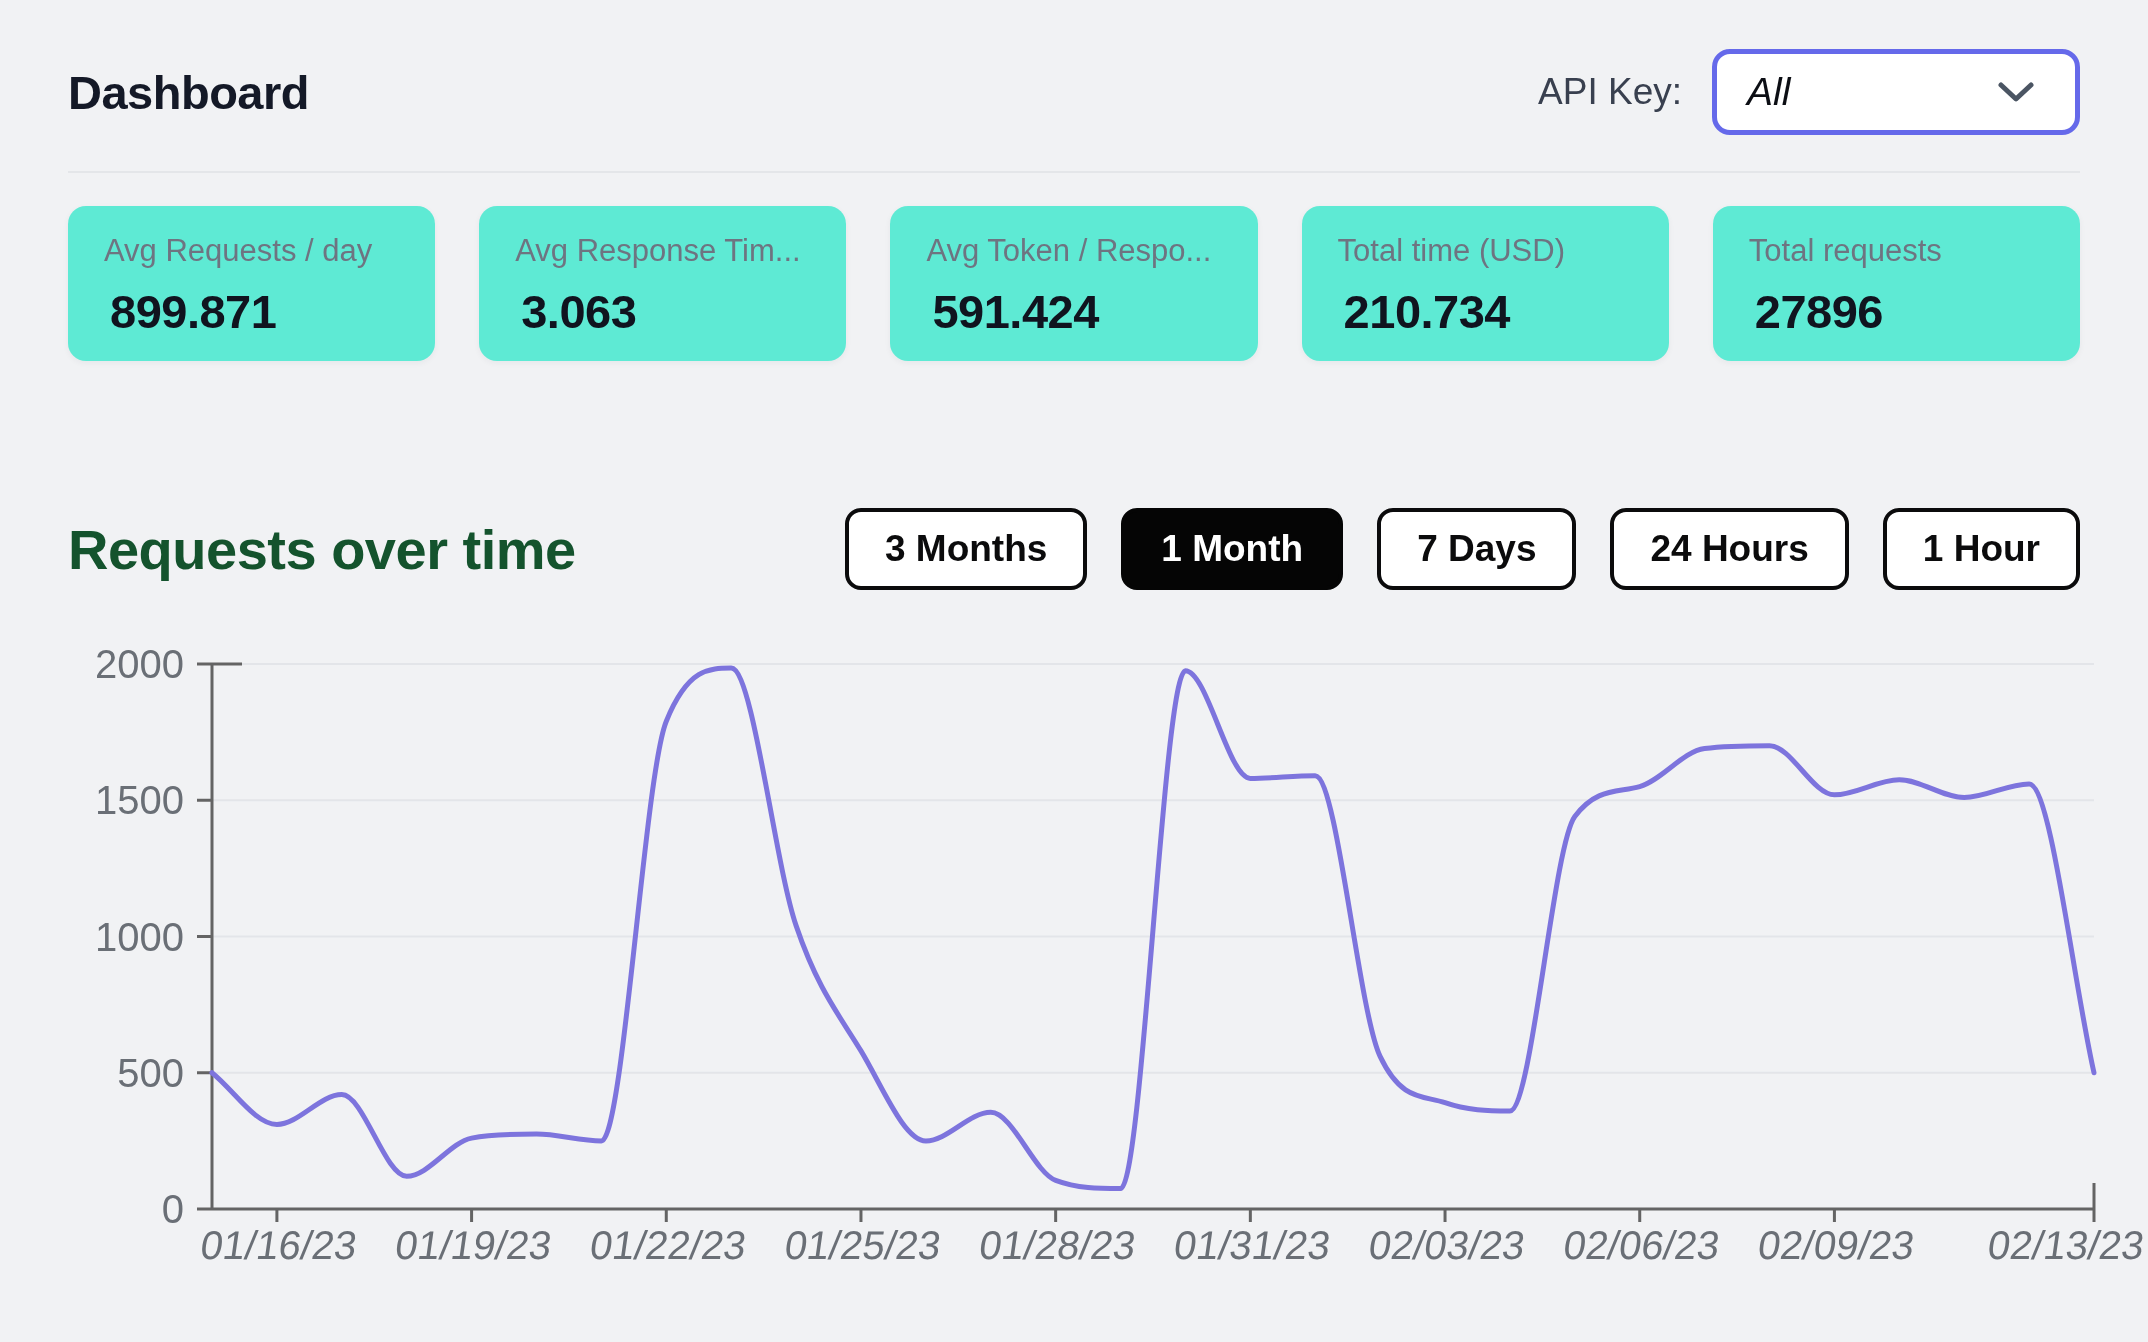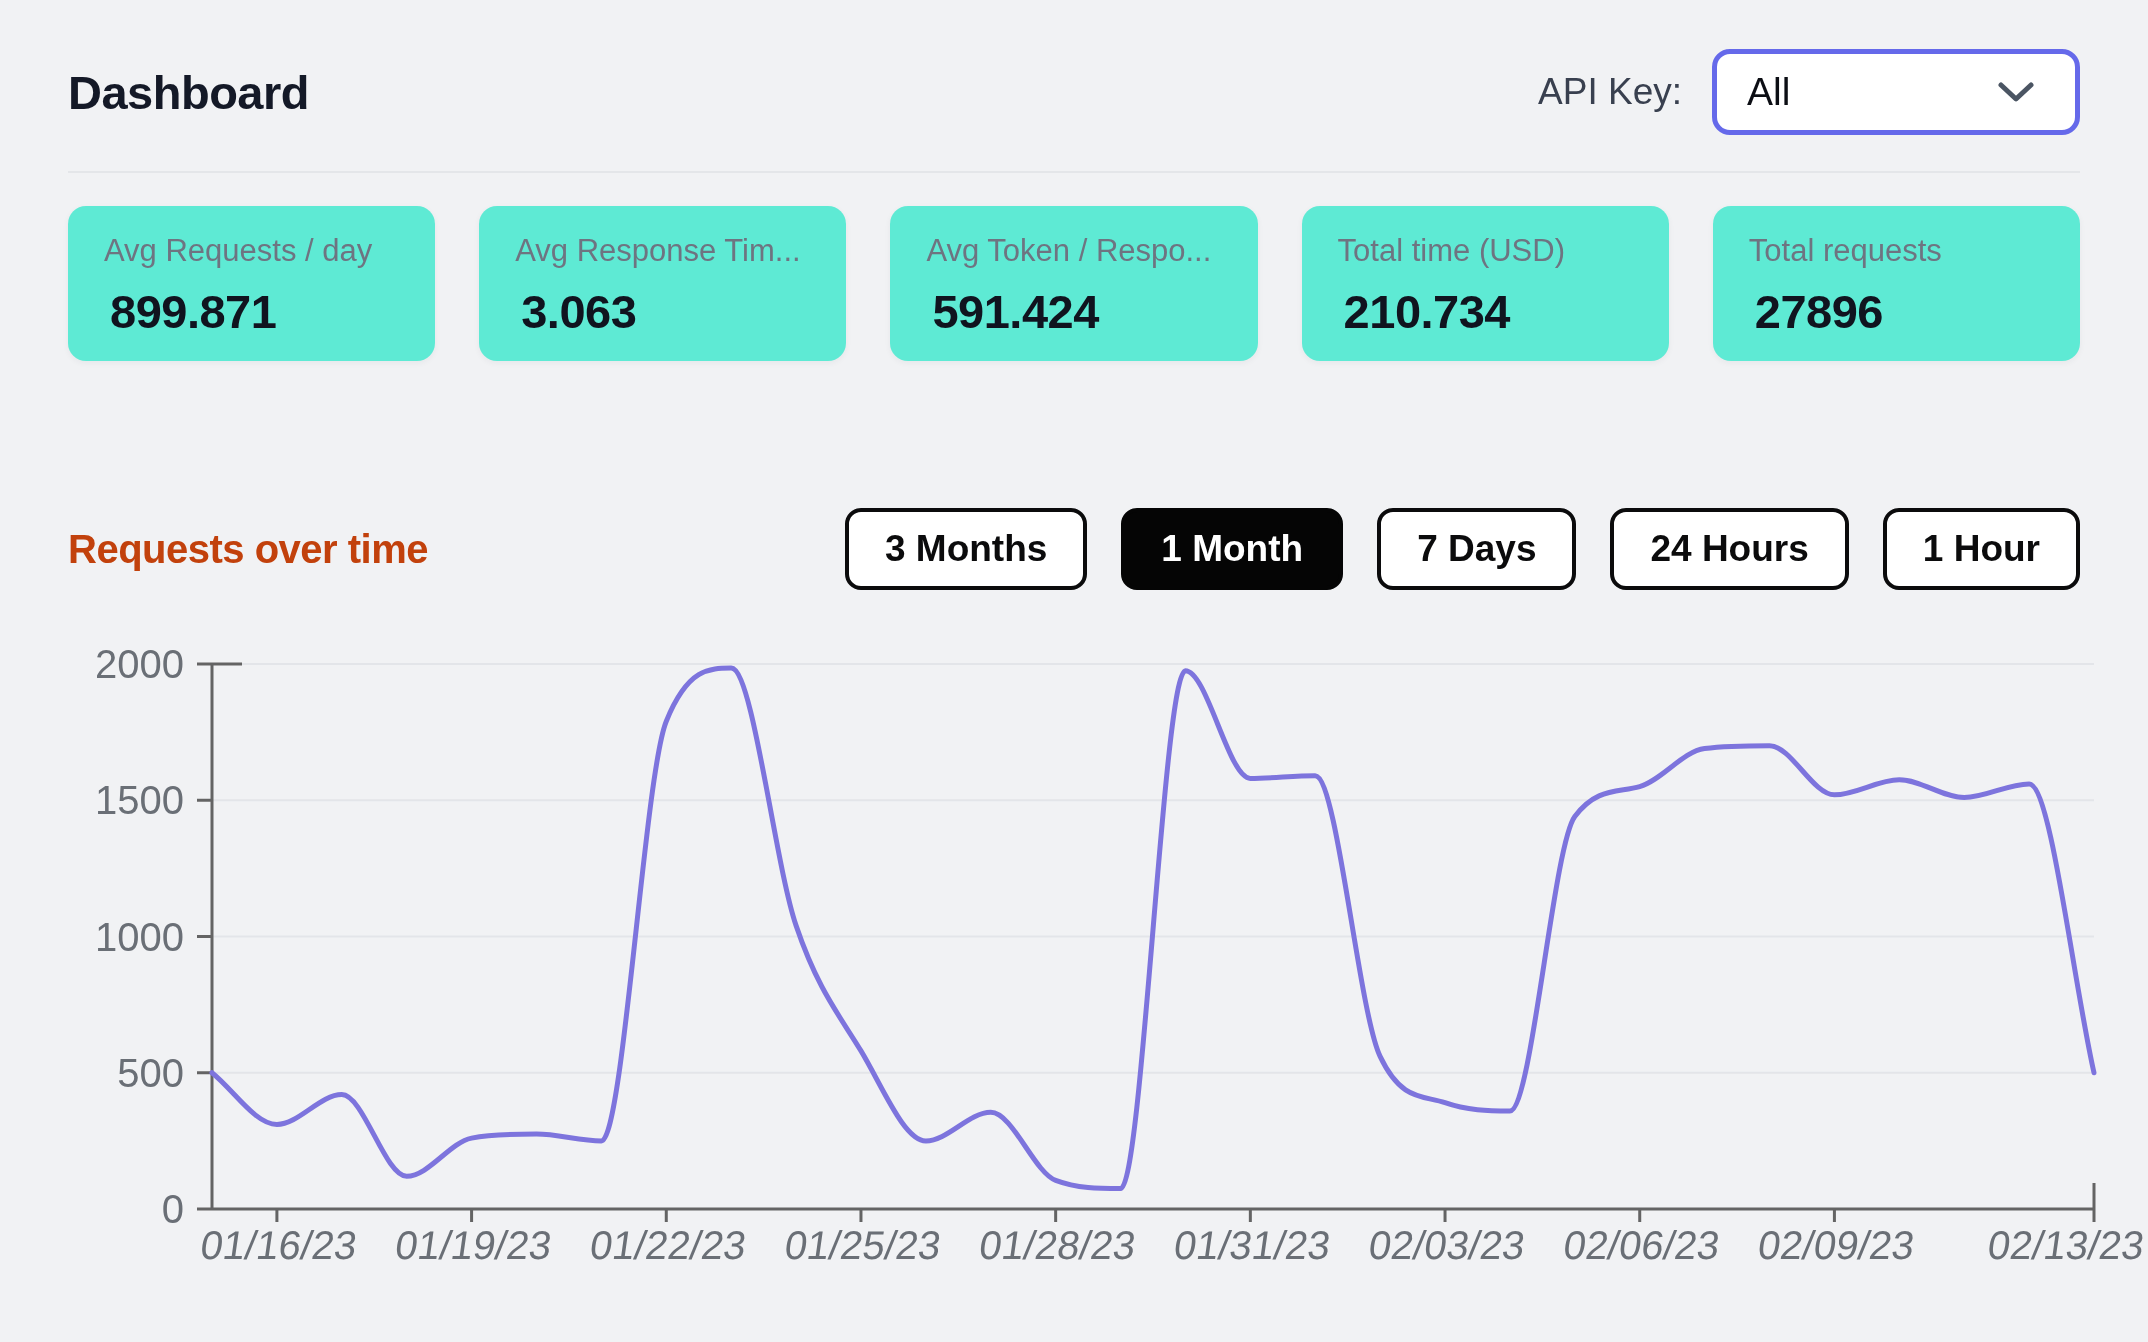--- a/index.html
+++ b/index.html
@@ -16,42 +16,42 @@
   }
   .page-title { font-size:47px; font-weight:700; letter-spacing:-0.5px; color:#141927; }
   .api-key-group { display:flex; align-items:center; gap:30px; }
   .api-key-label { font-size:37px; color:#39404f; }
   .api-select {
     width:368px; height:86px; background:#ffffff;
     border:5px solid #6569ea; border-radius:18px;
     display:flex; align-items:center; justify-content:space-between;
     padding:0 40px 0 30px; cursor:pointer;
   }
-  .api-select-value { font-size:39px; color:#0c0e14; }
+  .api-select-value { font-size:39px; color:#0c0e14;font-style:italic; }
   .chevron { width:38px; height:24px; display:block; }
 
   .divider { position:absolute; left:68px; right:68px; top:171px; border-top:2px solid #e4e6e9; }
 
   .cards { position:absolute; left:68px; right:68px; top:206px; display:flex; gap:44px; }
   .card {
     flex:1 1 0; height:155px; background:#5eead4; border-radius:18px;
     box-shadow:0 2px 6px rgba(25,30,50,0.05);
     padding:27px 36px;
   }
   .card-label {
     font-size:31px; color:#6e7481; font-weight:500;
     white-space:nowrap; overflow:hidden;
   }
   .card-value { font-size:47px; font-weight:700; color:#10141f; margin-top:15px; letter-spacing:-0.5px;margin-left:6px; }
 
   .section-row {
     position:absolute; left:68px; right:68px; top:506px; height:86px;
     display:flex; align-items:center; justify-content:space-between;
   }
-  .section-title { font-size:40px; font-weight:700; color:#c2410c; letter-spacing:-0.5px; }
+  .section-title { font-size:56px; font-weight:700; color:#14532d; letter-spacing:-0.5px; }
   .ranges { display:flex; gap:34px; }
   .range-btn {
     height:82px; padding:0 36px; background:#ffffff; color:#0b0b0c;
     border:4px solid #0b0b0c; border-radius:16px;
     font-family:inherit; font-size:37px; font-weight:700; cursor:pointer;
     display:flex; align-items:center;
   }
   .range-btn.active { background:#050505; color:#ffffff; border-color:#050505; }
 
   .chart-wrap { position:absolute; left:0; top:600px; width:2148px; height:742px; }

